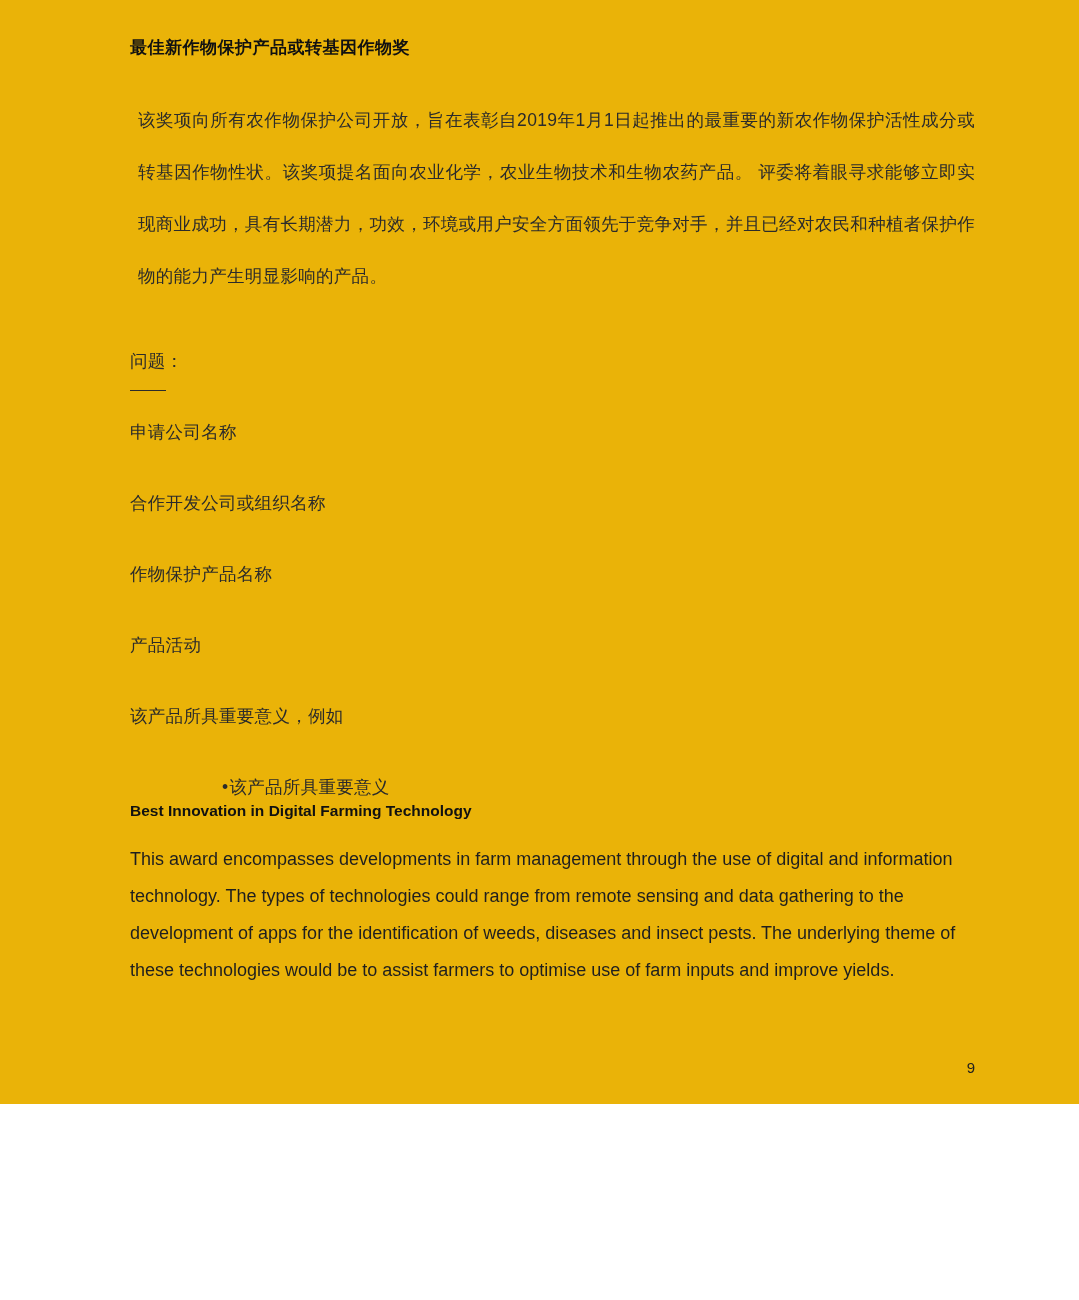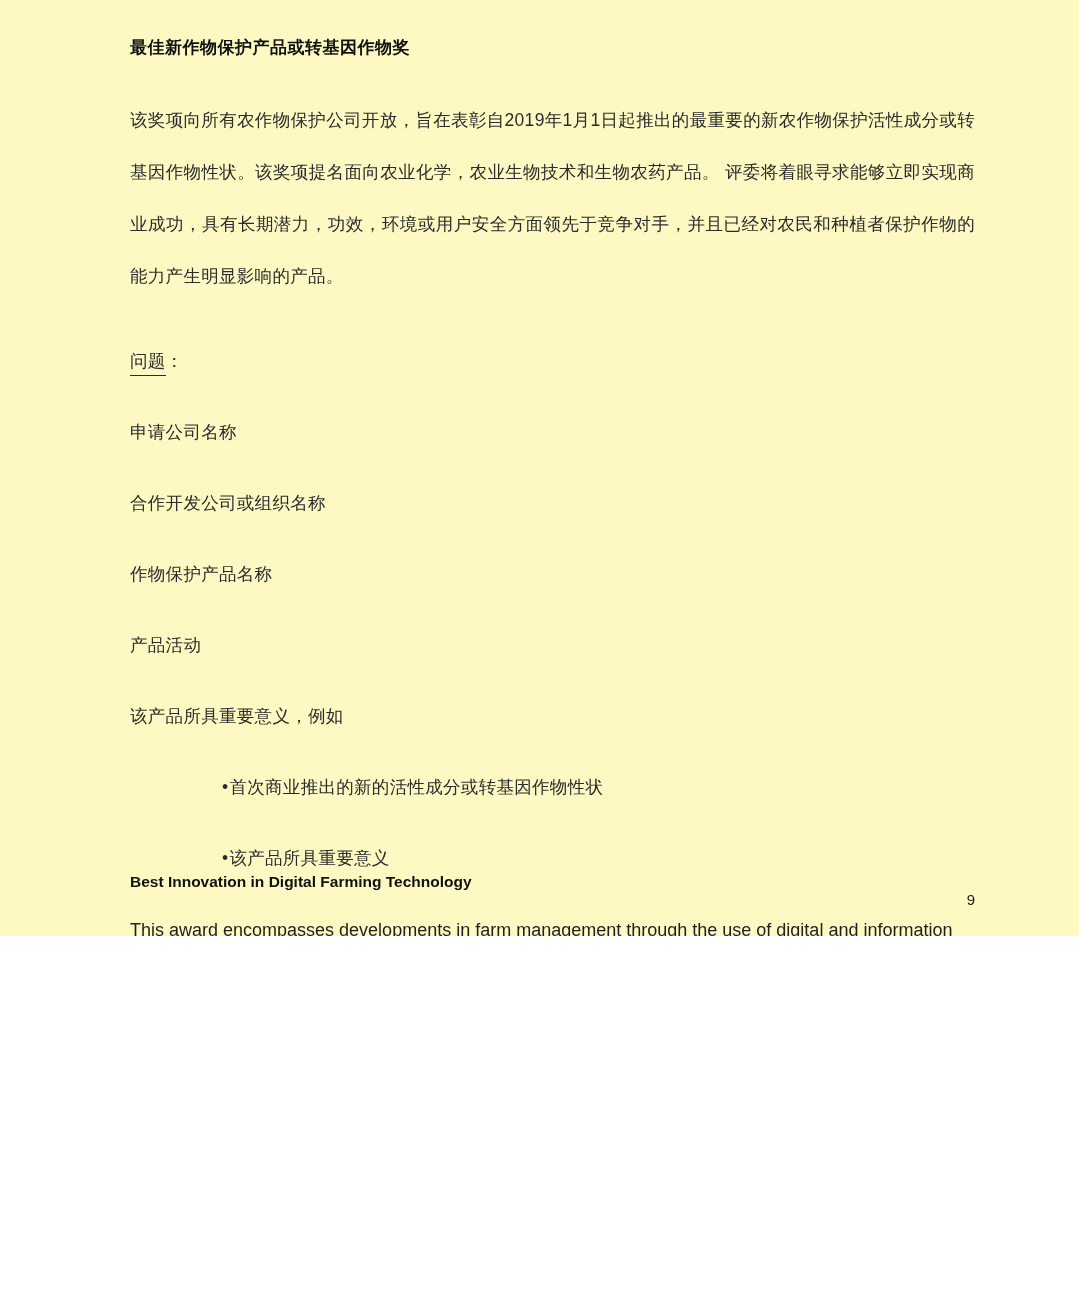--- a/index.html
+++ b/index.html
@@ -4,54 +4,55 @@
 <style>
   * { box-sizing: border-box; margin: 0; padding: 0; }
   html, body { background: #ffffff; }
   body {
     font-family: "Liberation Sans", "DejaVu Sans", sans-serif;
     color: #222222;
   }
   .page {
     position: relative;
     width: 1079px;
-    height: 936px;
-    background: #fef9c3;
+    height: 1104px;
+    background: #eab308;
     overflow: hidden;
   }
   .content {
     padding: 36px 104px 0 130px;
   }
   .cn-heading {
     font-size: 17px;
     font-weight: bold;
     color: #111111;
     line-height: 24px;
     letter-spacing: 0.5px;
   }
   .cn-para {
     margin-top: 34px;
     font-size: 17.5px;
     line-height: 52px;
     text-align: justify;
     text-justify: inter-character;
     color: #2b2b2b;
     letter-spacing: 0.3px;
+    margin-left: 8px;
   }
   .cn-line {
     margin-top: 47px;
     font-size: 17.5px;
     line-height: 24px;
     color: #2b2b2b;
     letter-spacing: 0.3px;
   }
   .questions-label {
     text-decoration: none;
     border-bottom: 1.5px solid #2b2b2b;
-    padding-bottom: 4px;
+    padding-bottom: 19px;
   }
   .bullet-line {
     margin-top: 47px;
     font-size: 17.5px;
     line-height: 24px;
     color: #2b2b2b;
     padding-left: 92px;
     letter-spacing: 0.3px;
   }
   .bullet-dot {
@@ -97,23 +98,20 @@
     <div class="cn-line">申请公司名称</div>
 
     <div class="cn-line">合作开发公司或组织名称</div>
 
     <div class="cn-line">作物保护产品名称</div>
 
     <div class="cn-line">产品活动</div>
 
     <div class="cn-line">该产品所具重要意义，例如</div>
 
-    <div class="bullet-line">
-      <span class="bullet-dot">•</span><span>首次商业推出的新的活性成分或转基因作物性状</span>
-    </div>
 
     <div class="bullet-line">
       <span class="bullet-dot">•</span><span>该产品所具重要意义</span>
     </div>
 
 
     <div class="en-heading">Best Innovation in Digital Farming Technology</div>
 
     <p class="en-para">This award encompasses developments in farm management through the use of digital and information technology. The types of technologies could range from remote sensing and data gathering to the development of apps for the identification of weeds, diseases and insect pests. The underlying theme of these technologies would be to assist farmers to optimise use of farm inputs and improve yields.</p>
 

